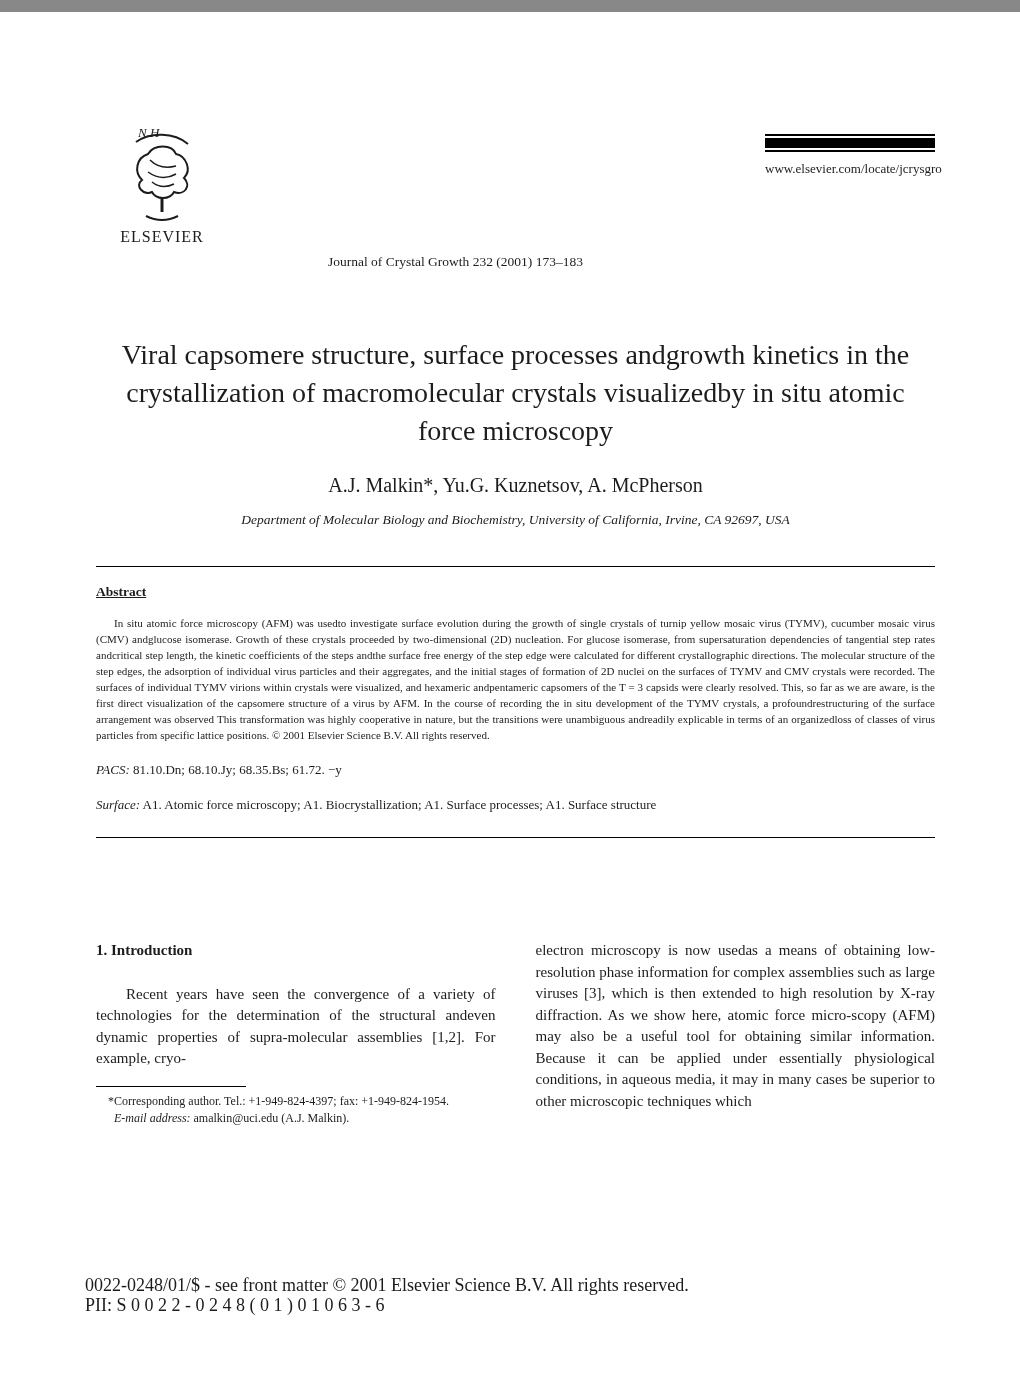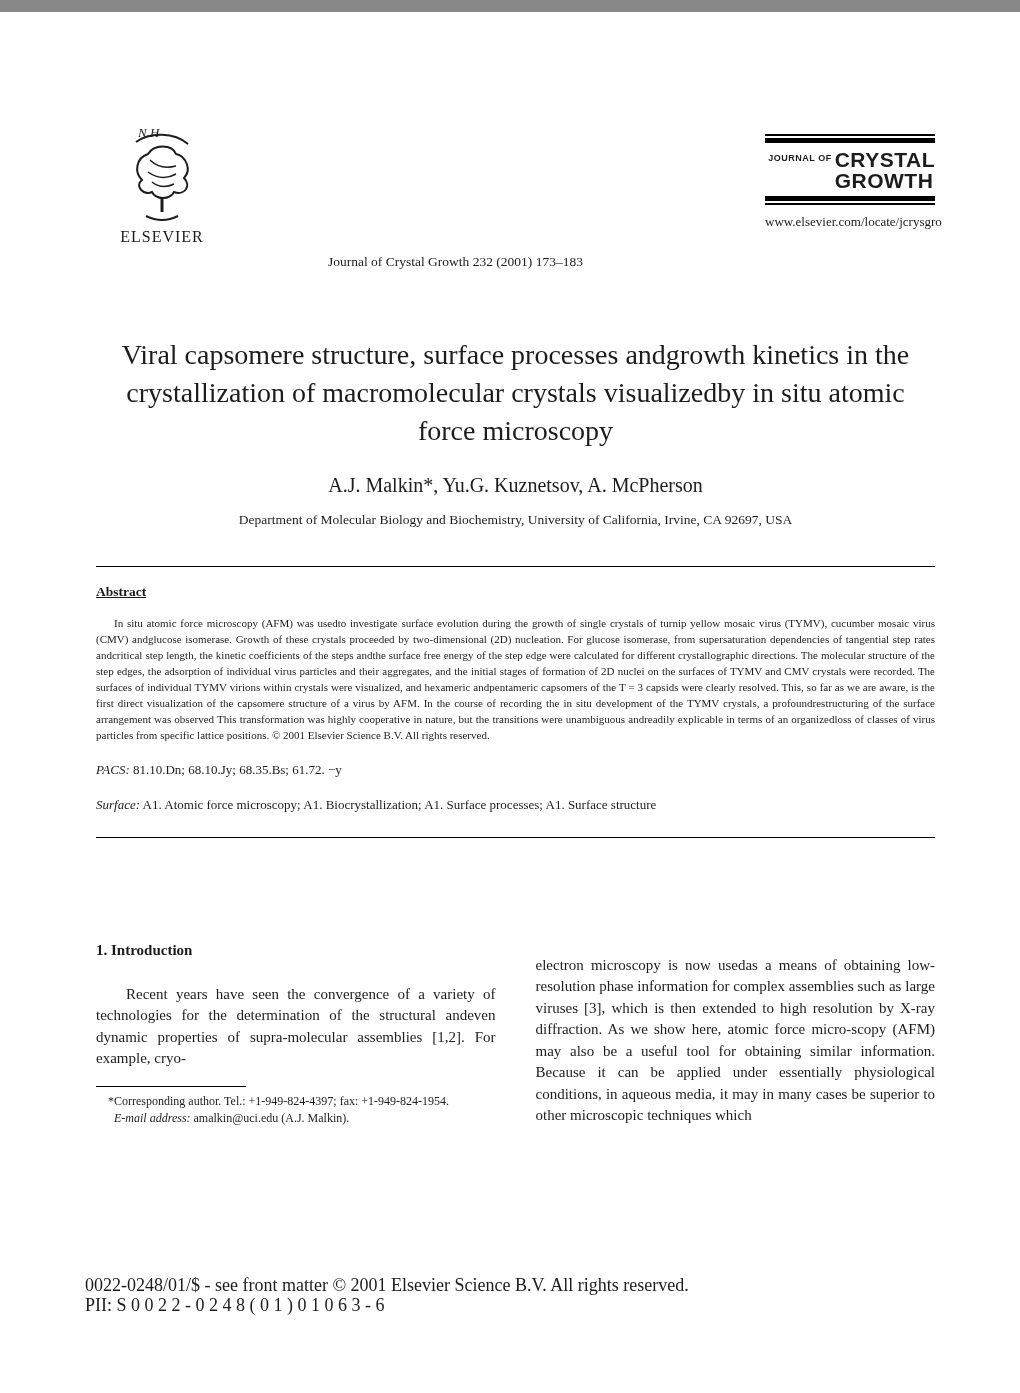--- a/index.html
+++ b/index.html
@@ -37,40 +37,40 @@
   
   .title {
     margin: 52px auto 0 auto;
     max-width: 835px;
     text-align: center;
     font-size: 28px;
     line-height: 38px;
     font-weight: normal;
   }
   .authors { margin-top: 24px; text-align: center; font-size: 20px; }
-  .affiliation { margin-top: 15px; text-align: center; font-size: 13.5px; }
+  .affiliation { margin-top: 15px; text-align: center; font-size: 13.5px; font-style: italic; }
 
   .rule { border: none; border-top: 1.5px solid #000; margin: 0; }
   .rule-1 { margin-top: 38px; }
   .rule-2 { margin-top: 24px; }
 
   
   .abstract-heading { margin-top: 17px; font-size: 13.5px; font-weight: bold; text-decoration: underline; }
   .abstract-text {
     margin-top: 15px;
     font-size: 11px;
     line-height: 16px;
     text-align: justify;
     text-indent: 18px;
   }
   .pacs, .keywords { margin-top: 19px; font-size: 13px; }
   .ital { font-style: italic; }
 
   
-  .columns { display: flex; gap: 40px; margin-top: 102px; align-items: flex-end; }
+  .columns { display: flex; gap: 40px; margin-top: 102px; }
   .col { width: 405px; font-size: 15px; line-height: 21.5px; text-align: justify; }
   .sec-heading { font-weight: bold; font-size: 15px; }
   .col p { margin: 0; }
   .first-par { margin-top: 22px !important; text-indent: 30px; }
 
   
   .footnote { margin-top: 16px; font-size: 12px; line-height: 17px; text-align: left; }
   .footnote-rule { width: 150px; border: none; border-top: 1px solid #000; margin: 0 0 6px 0; }
   .fn-line1 { text-indent: 12px; }
   .fn-line2 { text-indent: 18px; }
@@ -100,27 +100,20 @@
         </svg>
         <div class="pub-name">ELSEVIER</div>
       </div>
 
       <div class="journal-ref">Journal of Crystal Growth 232 (2001) 173–183</div>
 
       <div class="logo-block">
         <div class="bars-top">
           <div class="bar bar-thin"></div>
           <div class="bar bar-thick"></div>
-        </div>
-        <div class="logo-text">
-          <span class="jof">JOURNAL OF</span>
-          <span class="big-name">
-            <span>CRYSTAL</span>
-            <span>GROWTH</span>
-          </span>
         </div>
         <div class="bars-bottom">
           <div class="bar bar-thick"></div>
           <div class="bar bar-thin"></div>
         </div>
         <div class="website">www.elsevier.com/locate/jcrysgro</div>
       </div>
     </div>
 
     <h1 class="title">Viral capsomere structure, surface processes andgrowth kinetics in the crystallization of macromolecular crystals visualizedby in situ atomic force microscopy</h1>

